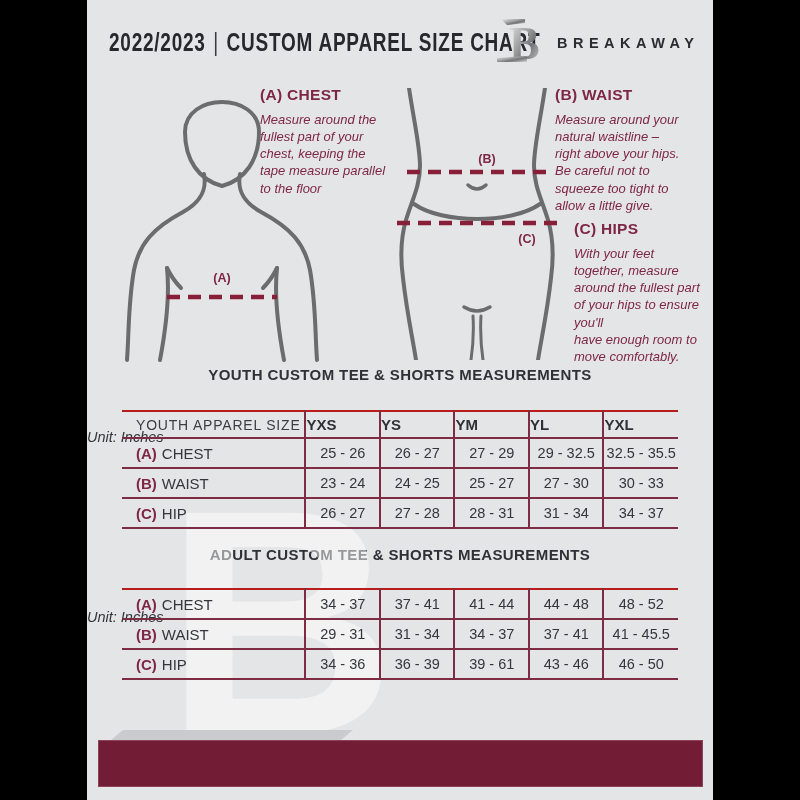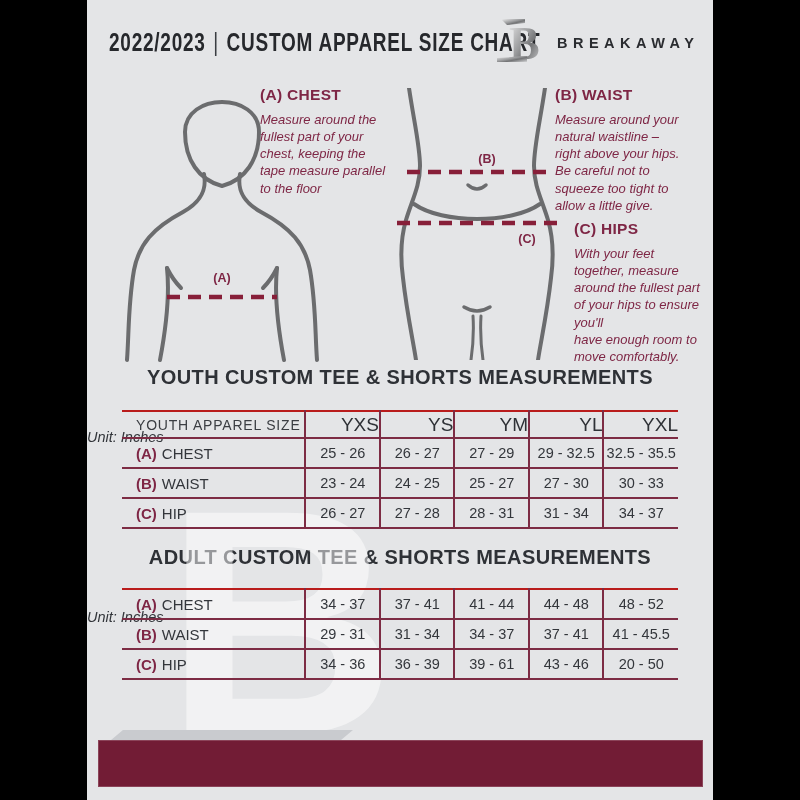--- a/index.html
+++ b/index.html
@@ -39,39 +39,39 @@
   .guide-desc {
     font-style:italic; font-size:13px; line-height:1.32; color:#7e2645;
     white-space:pre-line;
   }
   .gb-chest { left:173px; top:86px;  width:170px; }
   .gb-waist { left:468px; top:86px;  width:158px; }
   .gb-hips  { left:468px; top:220px; width:160px;margin-left:19px; }
   
   .section-title {
     position:absolute; left:0; width:100%; text-align:center;
-    font-weight:bold; font-size:20px; letter-spacing:.4px; color:#2e3136;
+    font-weight:bold; font-size:15px; letter-spacing:.4px; color:#2e3136;
   }
   .section-unit {
     position:absolute; left:0; width:100%; text-align:left;
     font-style:italic; font-size:14.5px; color:#33363b;margin-top:44px;
   }
   .t-youth-title { top:366px; }  .t-youth-unit { top:385px; }
   .t-adult-title { top:546px; }  .t-adult-unit { top:565px; }
   
   table.size-table {
     position:absolute; left:35px; width:556px;
     border-collapse:collapse; z-index:2;
   }
   .t-youth { top:410px; }
   .t-adult { top:588px; }
   .size-table tr { border-bottom:2px solid #7d2c44; }
   .size-table tr:first-child { border-top:2px solid #b91c1c; }
   .size-table th + th, .size-table td + td { border-left:2px solid #7d2c44; }
-  .size-table th { height:27px; font-size:19px; font-weight:normal; color:#2e3136; text-align:right; }
+  .size-table th { height:27px; font-size:15px; font-weight:bold; color:#2e3136; text-align:left; }
   .size-table th.first {
     font-weight:normal; font-size:14px; letter-spacing:.8px;
     text-align:left; padding-left:14px; color:#3a3d42;
   }
   .size-table td { height:30px; font-size:14.5px; color:#33363b; text-align:center; }
   .size-table td.first { text-align:left; padding-left:14px; font-size:15px; }
   .row-prefix { font-weight:bold; color:#7e2645; margin-right:5px; }
   .col-label { width:33%; } .col-size { width:13.4%; }
   
   .watermark {
@@ -252,21 +252,21 @@
       <td>34 - 37</td>
       <td>37 - 41</td>
       <td>41 - 45.5</td>
     </tr>
     <tr>
       <td class="first"><span class="row-prefix">(C)</span><span>HIP</span></td>
       <td>34 - 36</td>
       <td>36 - 39</td>
       <td>39 - 61</td>
       <td>43 - 46</td>
-      <td>20 - 50</td>
+      <td>46 - 50</td>
     </tr>
   </tbody>
     </table>
 
   <div class="bar-shadow"></div>
   <div class="footer-bar" style="background: rgb(114, 28, 53);"></div>
 
 </div>
 
 </body></html>

